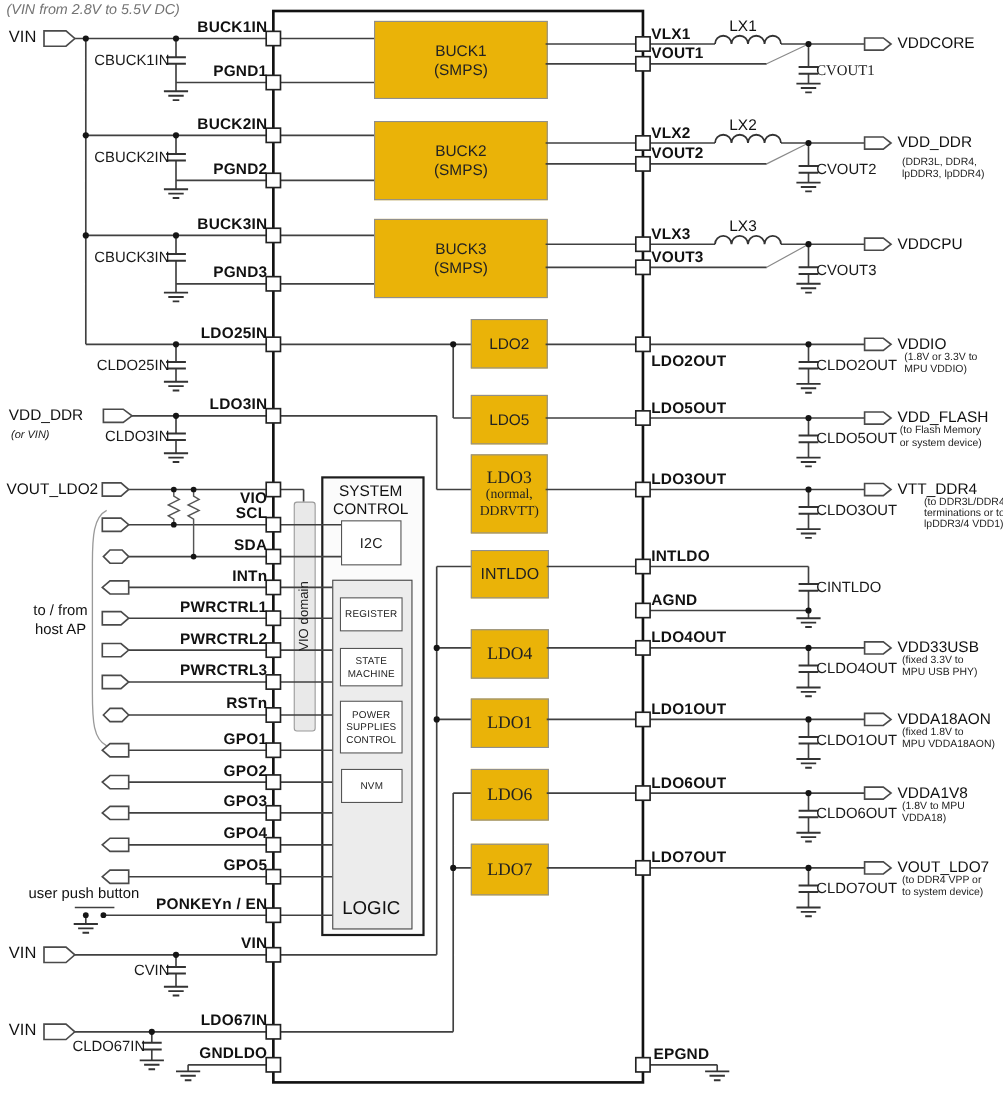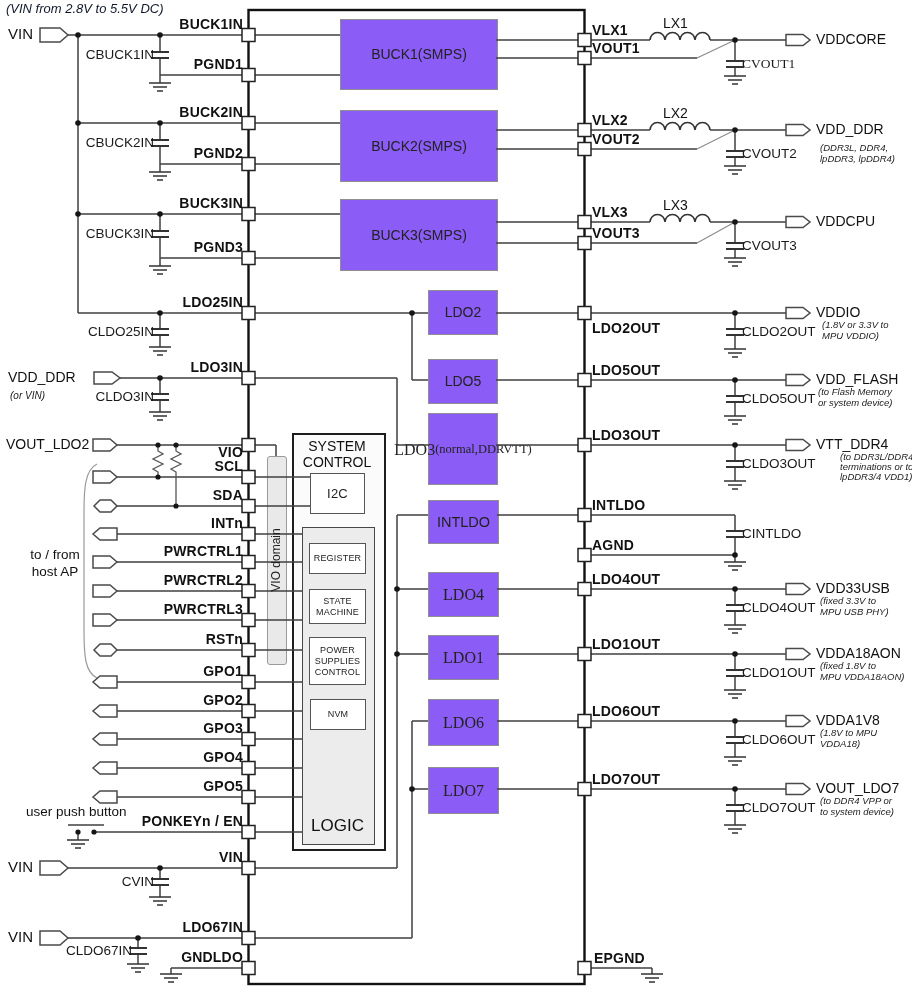--- a/index.html
+++ b/index.html
@@ -2,25 +2,25 @@
 <html><head>
 <meta charset="utf-8">
 <style>
   html,body{margin:0;padding:0;background:#fff;}
   #canvas{position:relative;width:912px;height:1000px;background:#fff;overflow:hidden;
           font-family:"Liberation Sans",sans-serif;}
   svg.wiring{position:absolute;left:0;top:0;z-index:2;pointer-events:none;}
   .lbl{position:absolute;z-index:3;font-size:14px;color:#111;white-space:nowrap;line-height:16px;}
   .pin{font-weight:700;font-size:14px;letter-spacing:.2px;}
   .cap{font-size:13.5px;color:#1a1a1a;}
-  .sub{font-style:italic;font-size:9.5px;line-height:11px;color:#222;}
-  .note{font-style:italic;font-size:13px;color:#0f172a;}
+  .sub{font-size:9.5px;line-height:11px;color:#222;}
+  .note{font-style:italic;font-size:13px;color:#737373;}
   .small-it{font-style:italic;font-size:10px;color:#222;}
-  .block{position:absolute;z-index:1;background:#8b5cf6;border:1.4px solid #8f8f8f;
-         display:flex;flex-direction:row;align-items:center;justify-content:center;
+  .block{position:absolute;z-index:1;background:#eab308;border:1.4px solid #8f8f8f;
+         display:flex;flex-direction:column;align-items:center;justify-content:center;
          font-size:14px;color:#222;text-align:center;line-height:17px;}
   .serifblk{font-family:Liberation Serif, serif;font-size:16px;}
   .serifsub{font-family:"Liberation Serif",serif;font-size:12.5px;line-height:15px;}
   .sysouter{position:absolute;z-index:1;background:#fbfbfb;border:2px solid #1d1d1d;}
   .systitle{position:absolute;z-index:3;width:90px;text-align:center;font-size:14px;line-height:16px;color:#111;}
   .subbox{position:absolute;z-index:1;background:#fff;border:1.2px solid #555;
           display:flex;flex-direction:column;align-items:center;justify-content:center;
           font-size:9px;line-height:11px;color:#222;text-align:center;letter-spacing:.2px;}
   .innerlogic{position:absolute;z-index:1;background:#ececec;border:1.3px solid #474747;}
   .viobar{position:absolute;z-index:1;background:#e9e9e9;border:1.2px solid #9a9a9a;border-radius:3px;}

